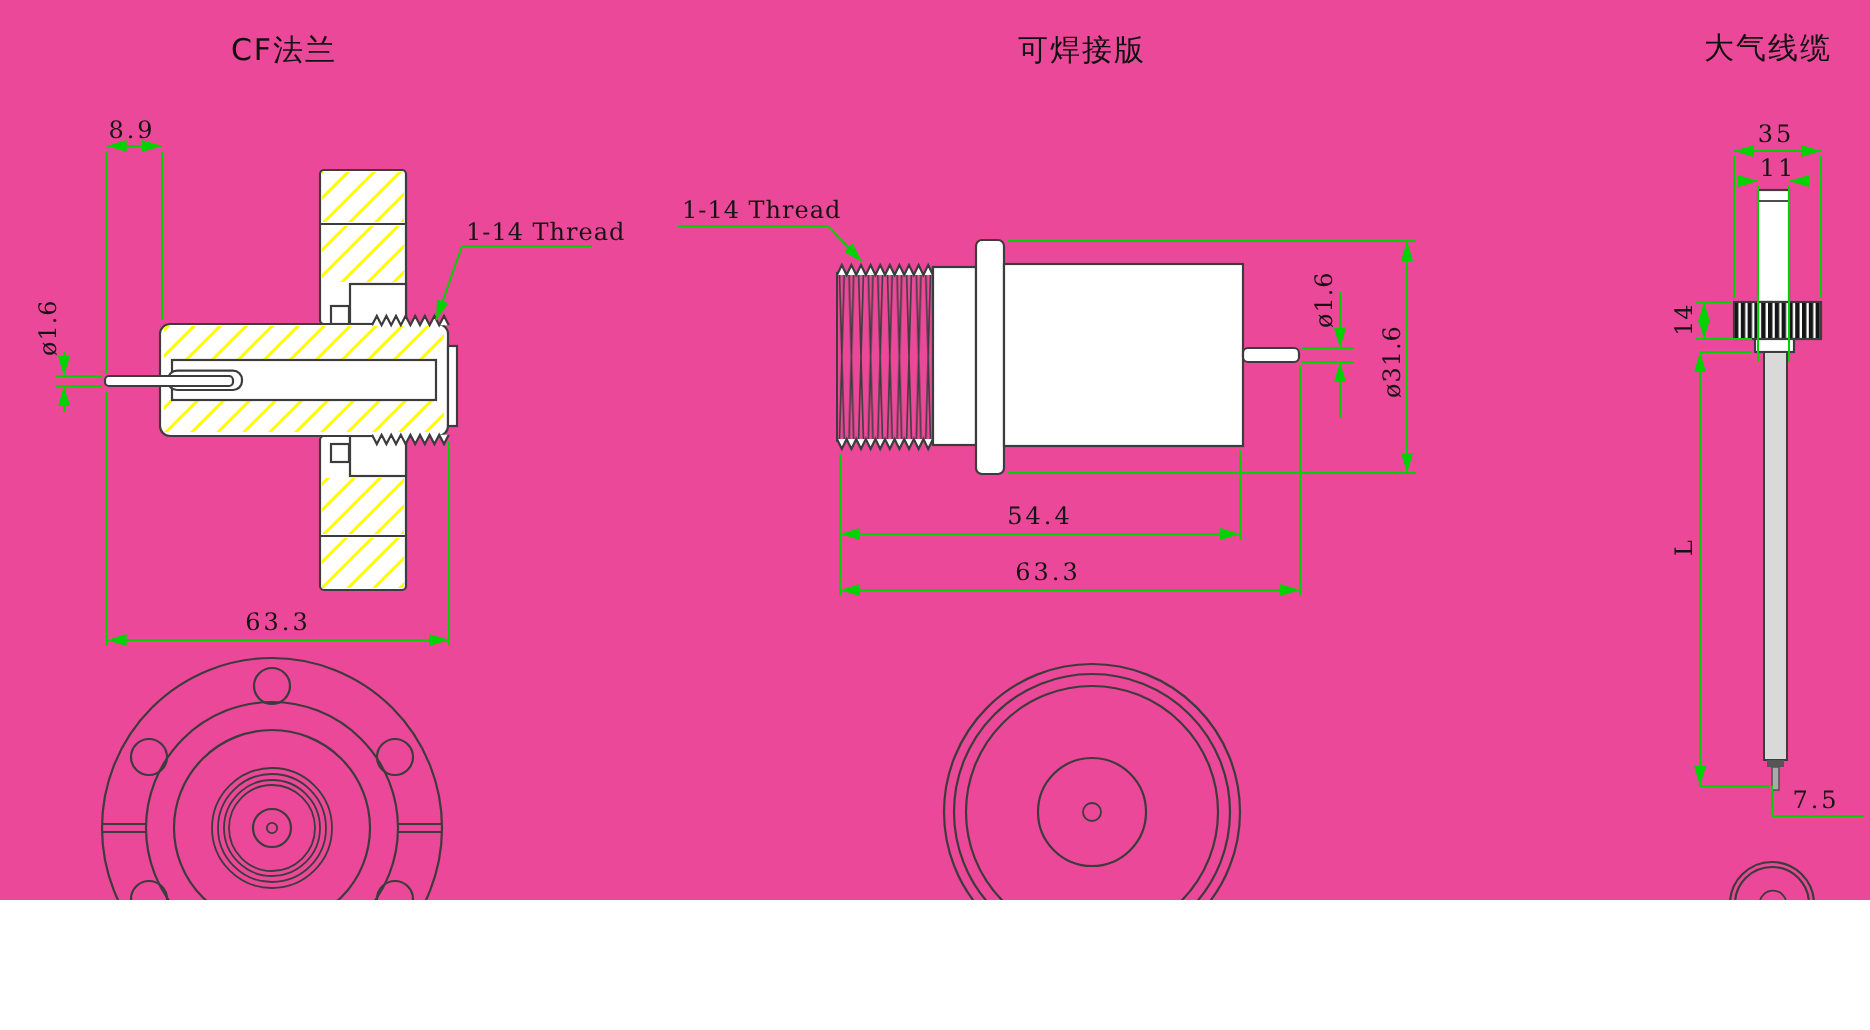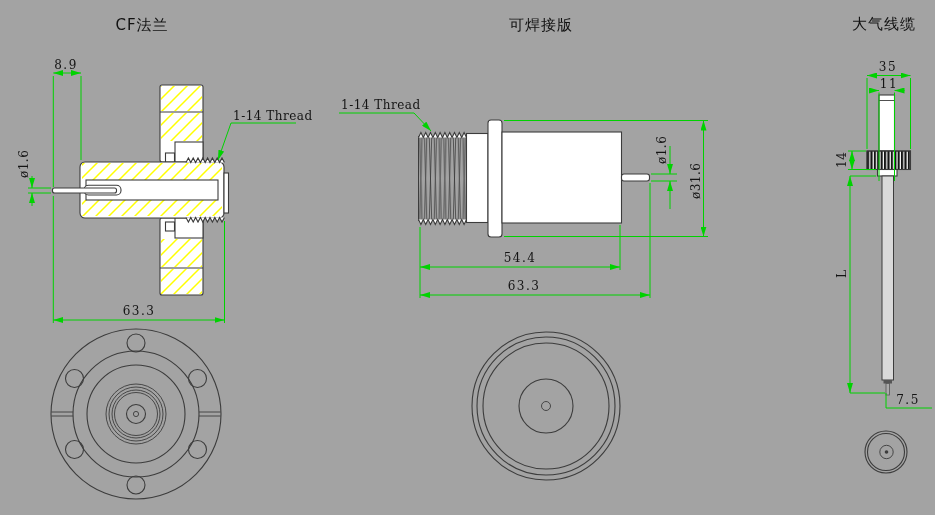--- a/index.html
+++ b/index.html
@@ -1,16 +1,16 @@
 <!DOCTYPE html>
 <html><head>
 <meta charset="utf-8">
 <style>
   html,body{margin:0;padding:0;background:#fff;}
-  .canvas{position:relative;width:935px;height:515px;background:#a3a3a3;overflow:hidden;
+  .canvas{position:relative;width:935px;height:450px;background:#ec4899;overflow:hidden;
           font-family:"DejaVu Sans",sans-serif;}
   svg{display:block}
   .ol{stroke:#3c3c3c;stroke-width:1.1;fill:none}
   .olw{stroke:#3c3c3c;stroke-width:1.1;fill:#ffffff}
   .thin{stroke:#3c3c3c;stroke-width:0.9;fill:none}
   .dim{stroke:#00d200;stroke-width:1;fill:none}
   .dtext{fill:#141414;font:12px "DejaVu Serif",serif;letter-spacing:1.5px}
   .dtexts{fill:#141414;font:12px "DejaVu Serif",serif;letter-spacing:0.5px}
   .title{fill:#111;font:15px "DejaVu Sans","Liberation Sans",sans-serif;letter-spacing:1px}
 </style>

